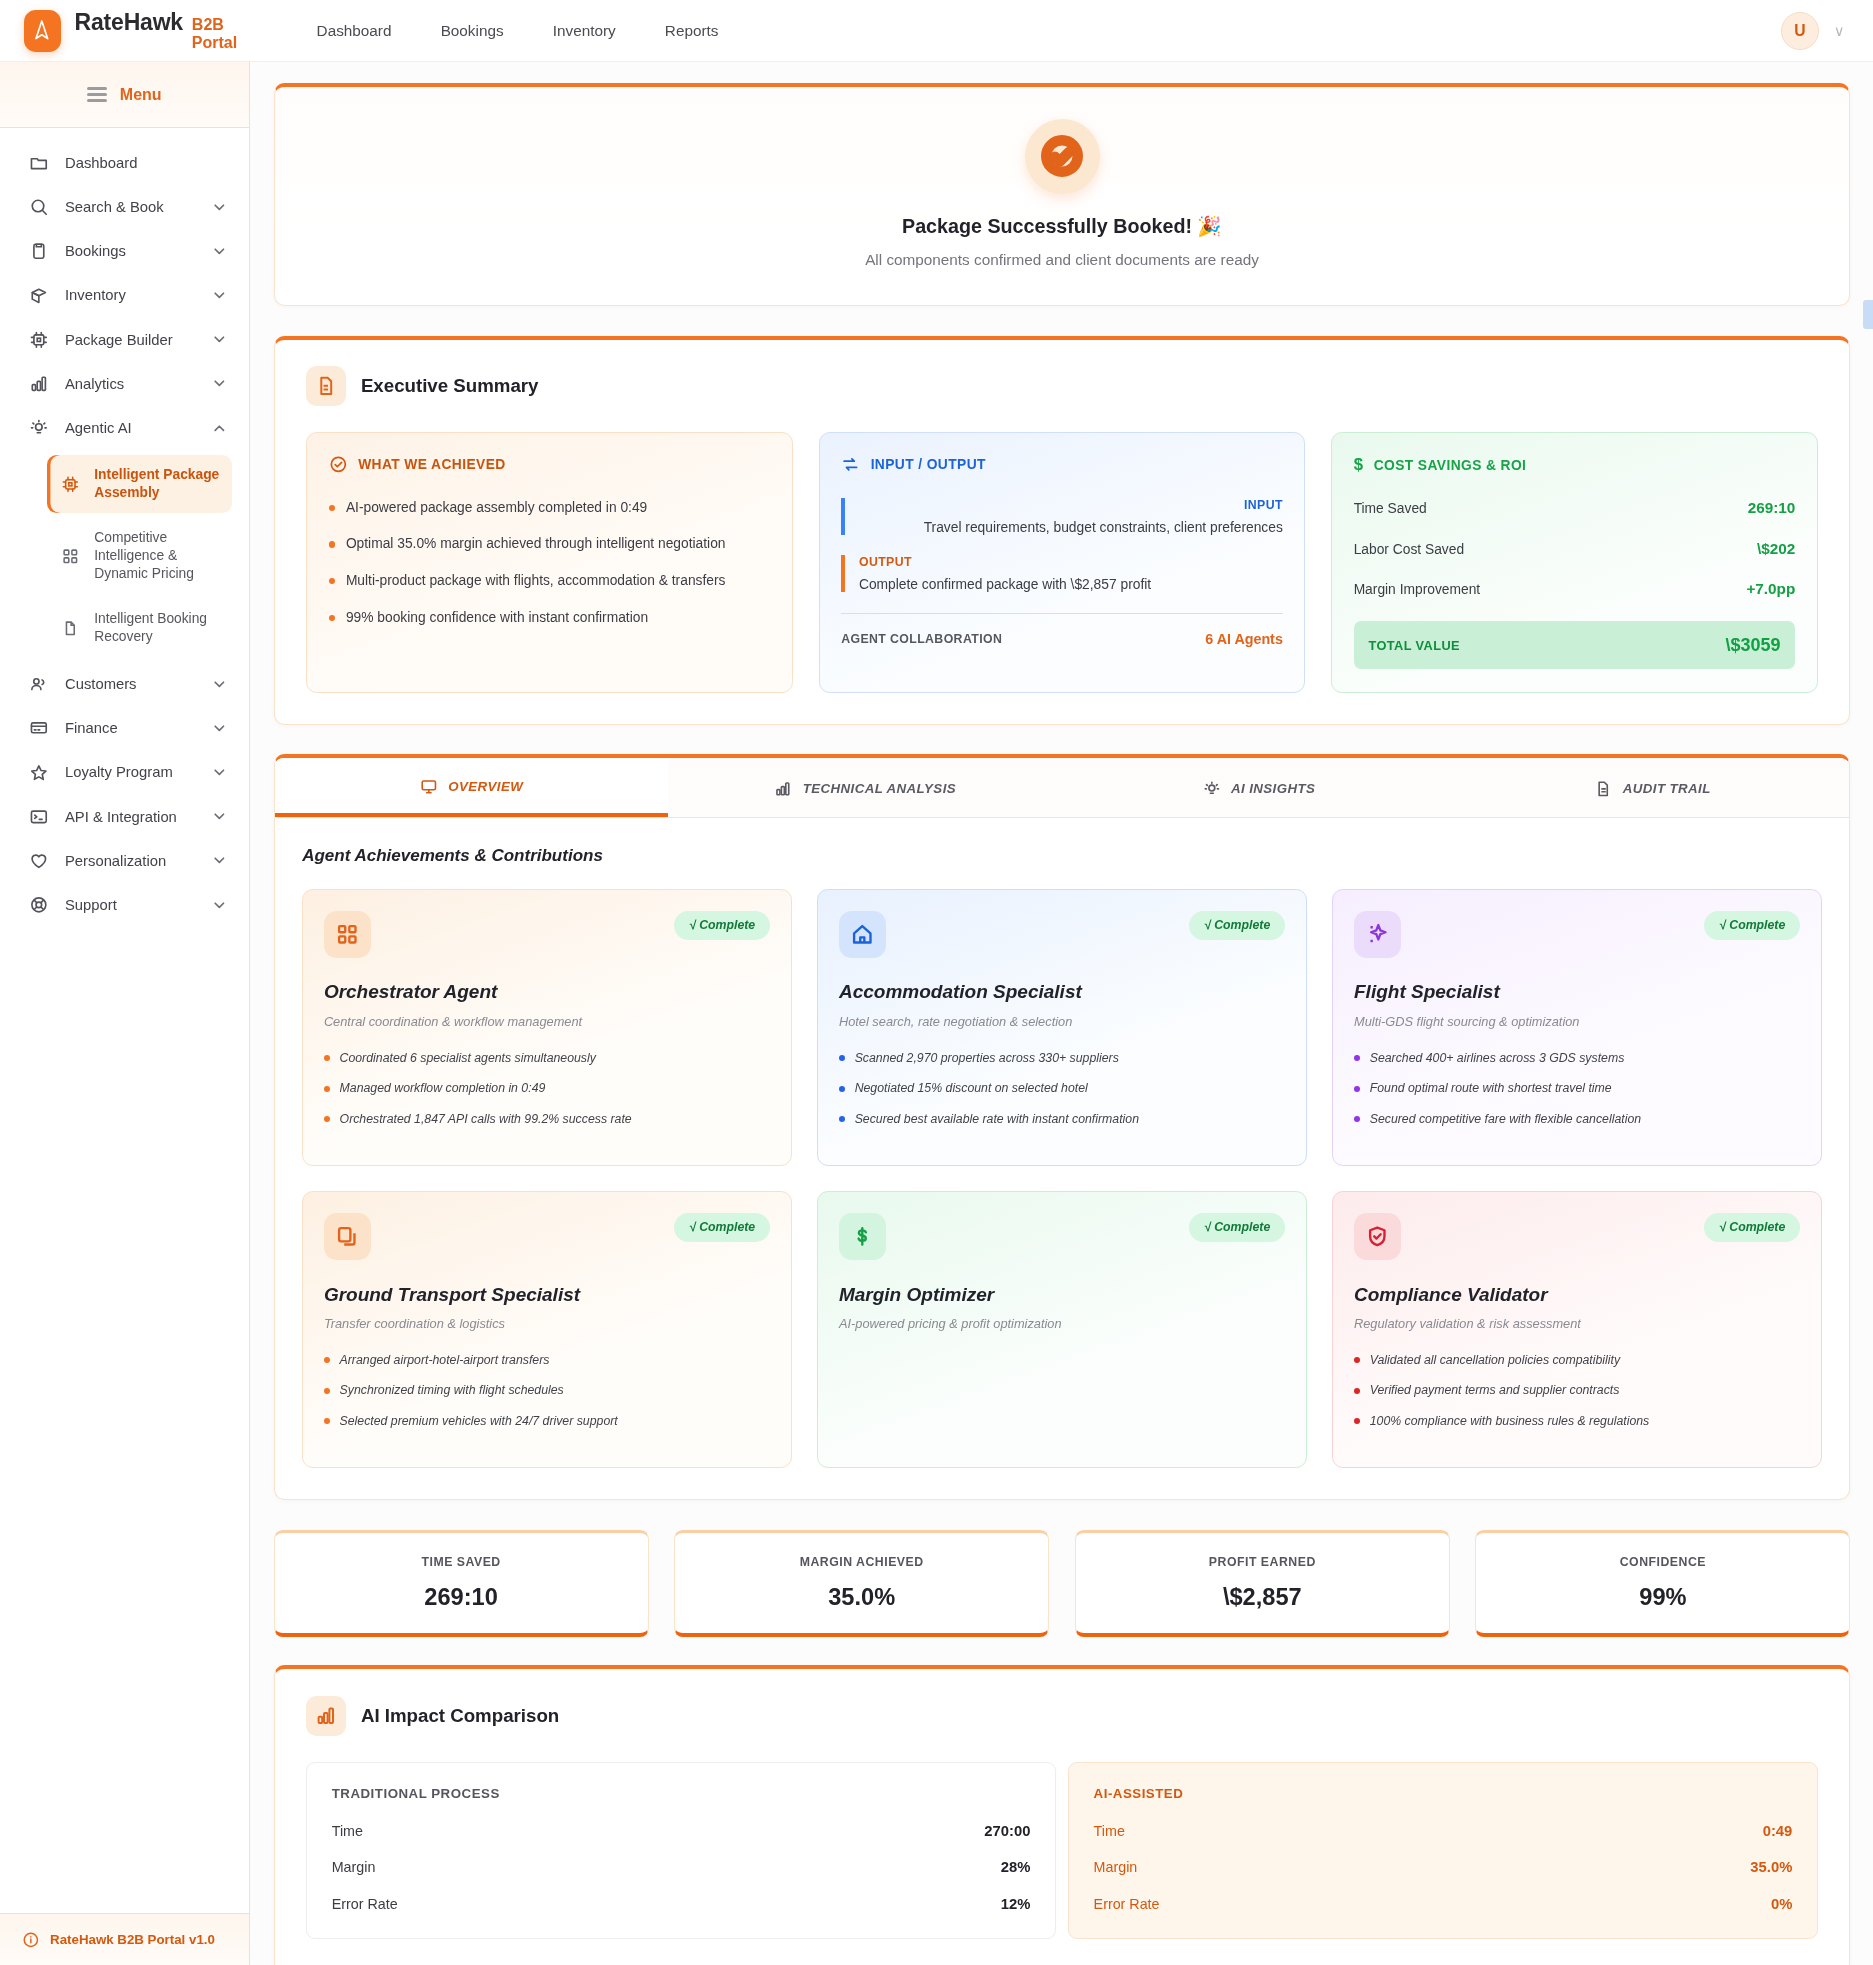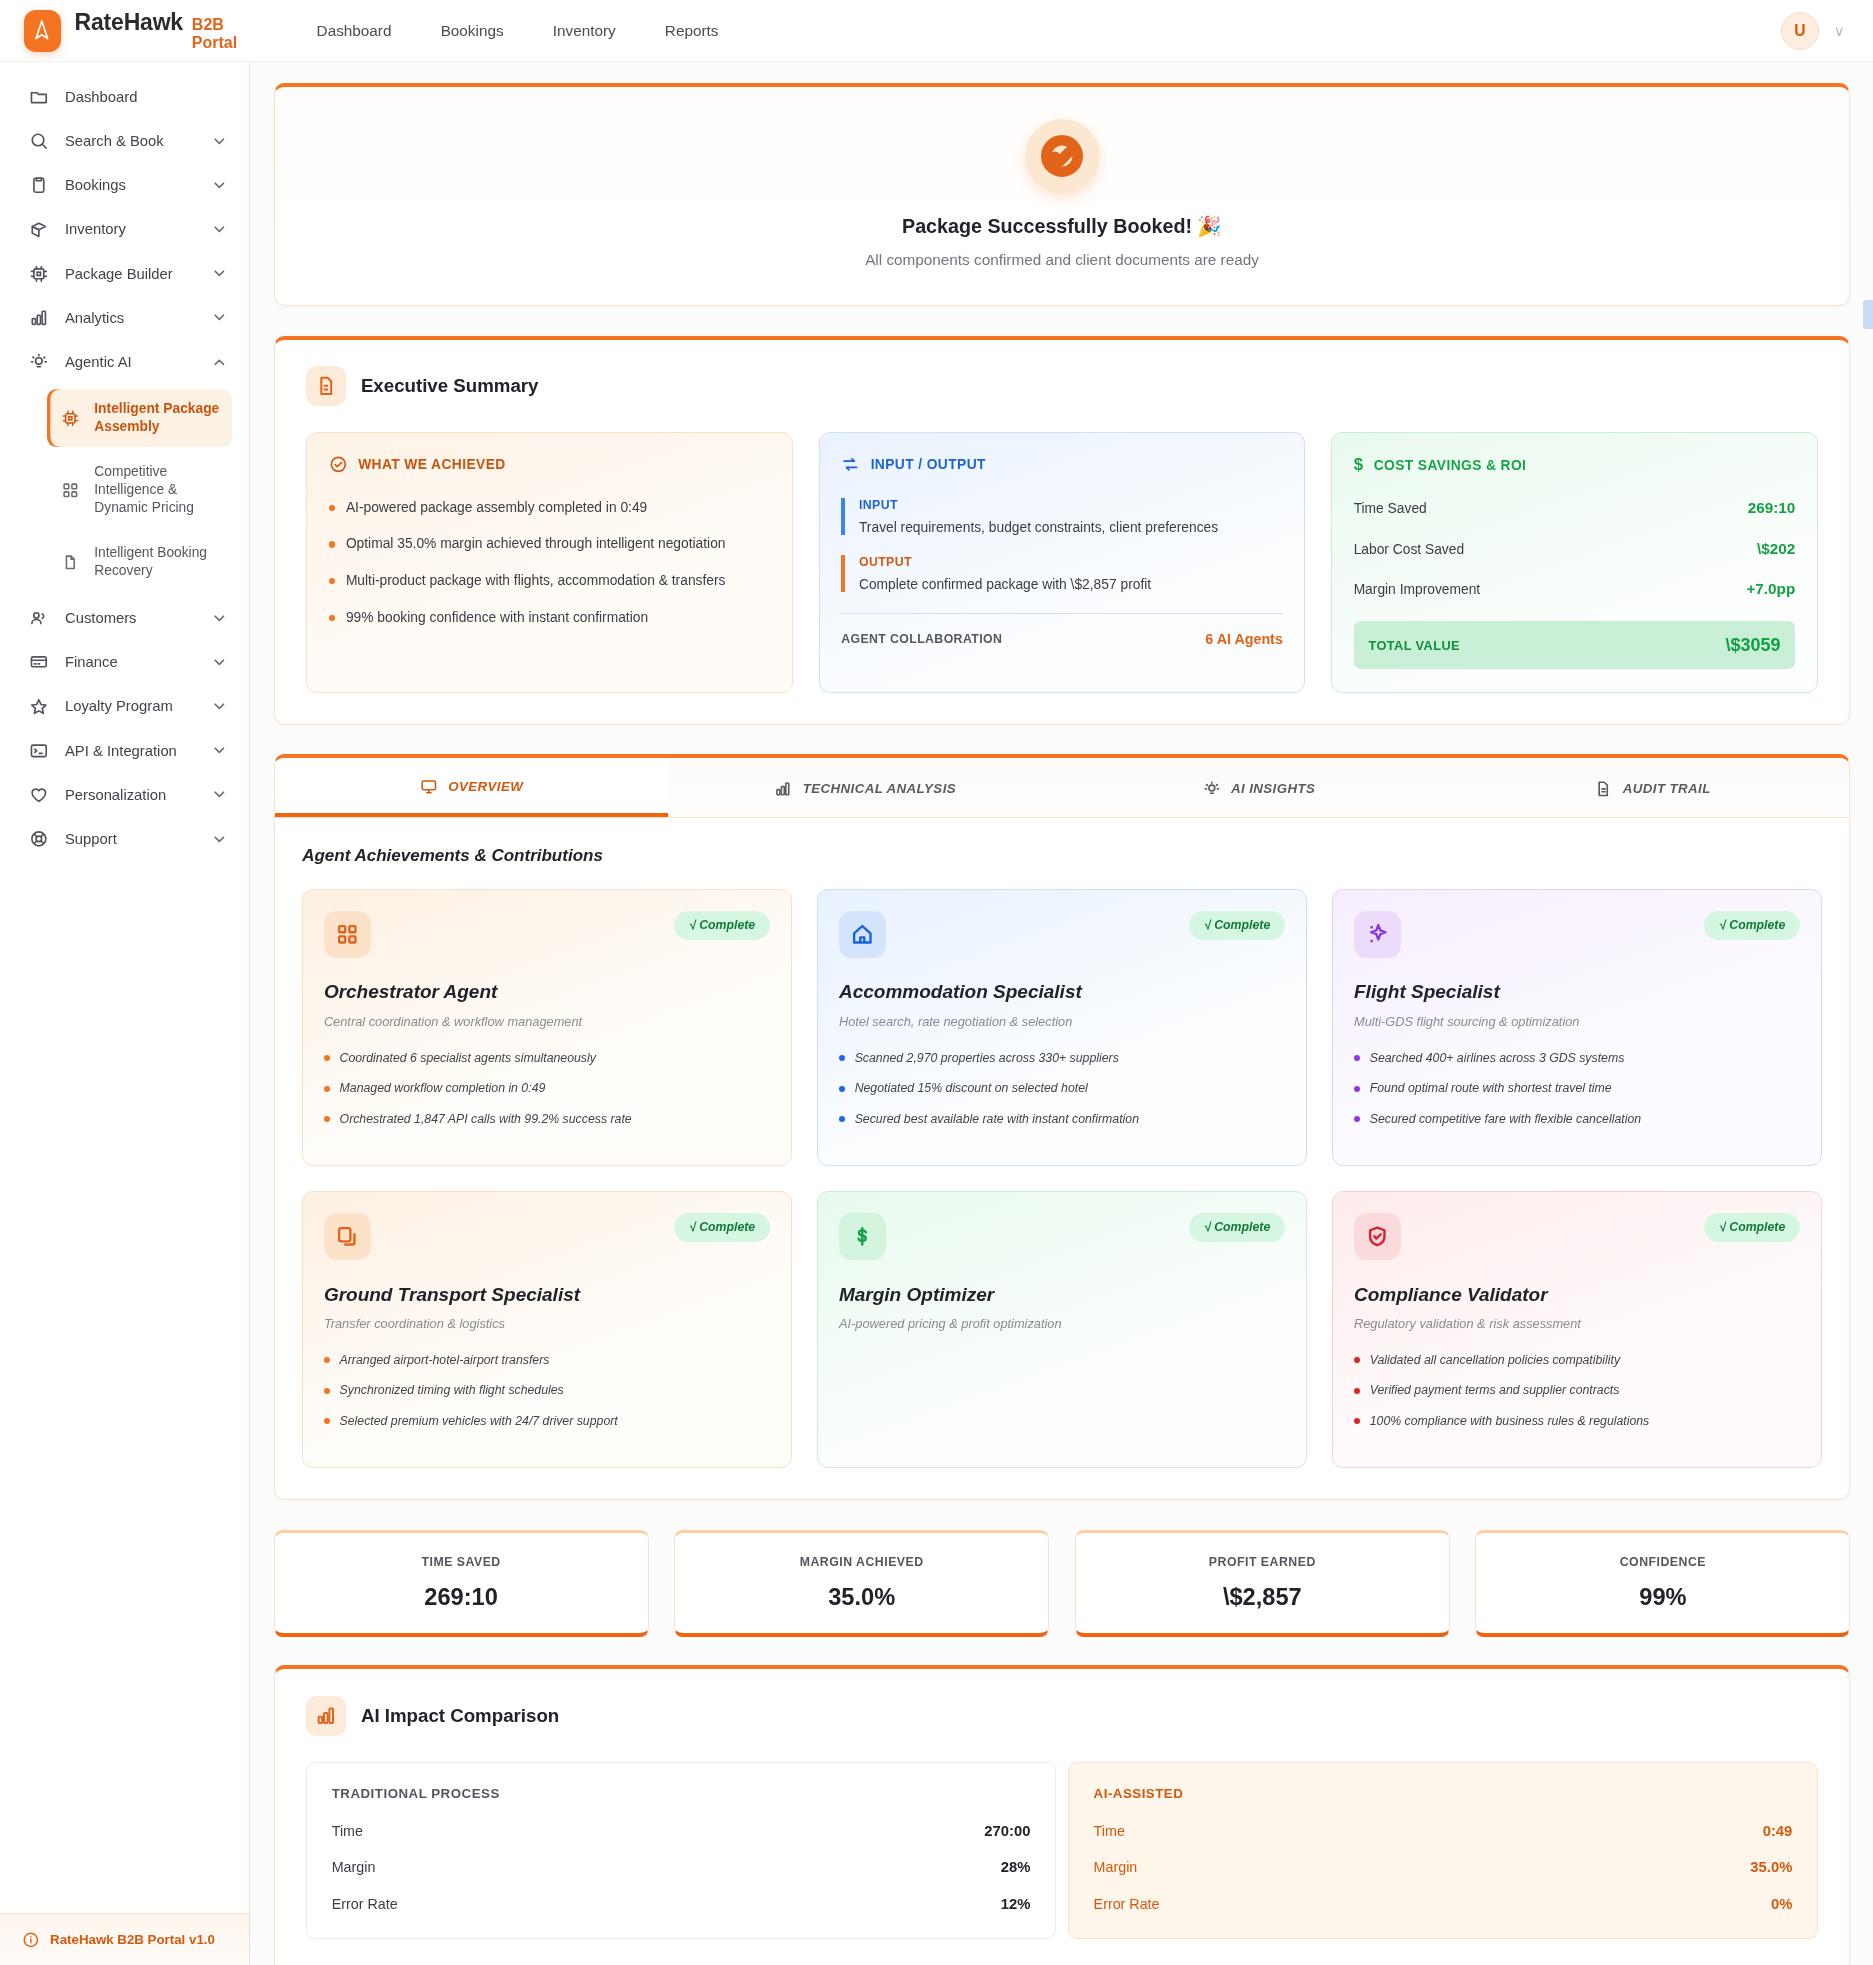--- a/index.html
+++ b/index.html
@@ -134,21 +134,21 @@
   .ecard.achieved .t { color: #C9540E; }
   .ecard.achieved .ecard-hd svg { stroke: #D4590F; }
   .bullets { list-style: none; }
   .bullets li { display: flex; gap: 10.8px; margin-bottom: 16.7px; font-size: 13.8px; line-height: 1.45; color: #3c3c44; }
   .bullets li .dot { width: 6.4px; height: 6.4px; border-radius: 50%; flex: 0 0 6.4px; margin-top: 6.9px; background:#F47421; }
 
   .ecard.io { background: linear-gradient(160deg,#EAF2FE 0%,#FBFDFF 65%); border: 1px solid #CFE0F8; }
   .ecard.io .t { color: #1A63D8; }
   .ecard.io .ecard-hd svg { stroke: #1A63D8; }
   .iobox { padding-left: 13.8px; margin-bottom: 20.7px; }
-  .iobox.in { border-left: 4.4px solid #3B82F6; }
+  .iobox.in { border-left: 4.4px solid #3B82F6; text-align: right; }
   .iobox.out { border-left: 4.4px solid #F47421; }
   .iobox .k { font-size: 12.3px; font-weight: 700; letter-spacing: 0.4px; margin-bottom: 7.9px; }
   .iobox.in .k { color: #1A63D8; }
   .iobox.out .k { color: #D4590F; }
   .iobox .v { font-size: 13.8px; color: #3c3c44; }
   .io-div { height: 1px; background: #CFE0F8; margin: 4.9px 0 17.7px 0; }
   .io-foot { display: flex; justify-content: space-between; align-items: center; }
   .io-foot .l { font-size: 12.3px; font-weight: 700; letter-spacing: 0.4px; color: #56565e; }
   .io-foot .r { font-size: 14.3px; font-weight: 700; color: #E2631A; }
 
@@ -266,20 +266,28 @@
     </div>
     <div class="topright">
       <div class="avatar">U</div>
       <span class="chev-small">∨</span>
     </div>
   </div>
 
   <div class="body-wrap">
 
     <div class="sidebar">
+      <div class="menu-head">
+        <span class="burger">
+            <i></i>
+            <i></i>
+            <i></i>
+          </span>
+        <span class="menu-head-label">Menu</span>
+      </div>
 
       <div class="navlist">
 
         <div class="navitem">
           <span class="ic">
               <svg viewBox="0 0 24 24">
                 <path d="M3 7h7l1.5 2H21v10H3z" stroke-linejoin="round"></path>
               </svg>
             </span>
           <span class="lbl">Dashboard</span>

